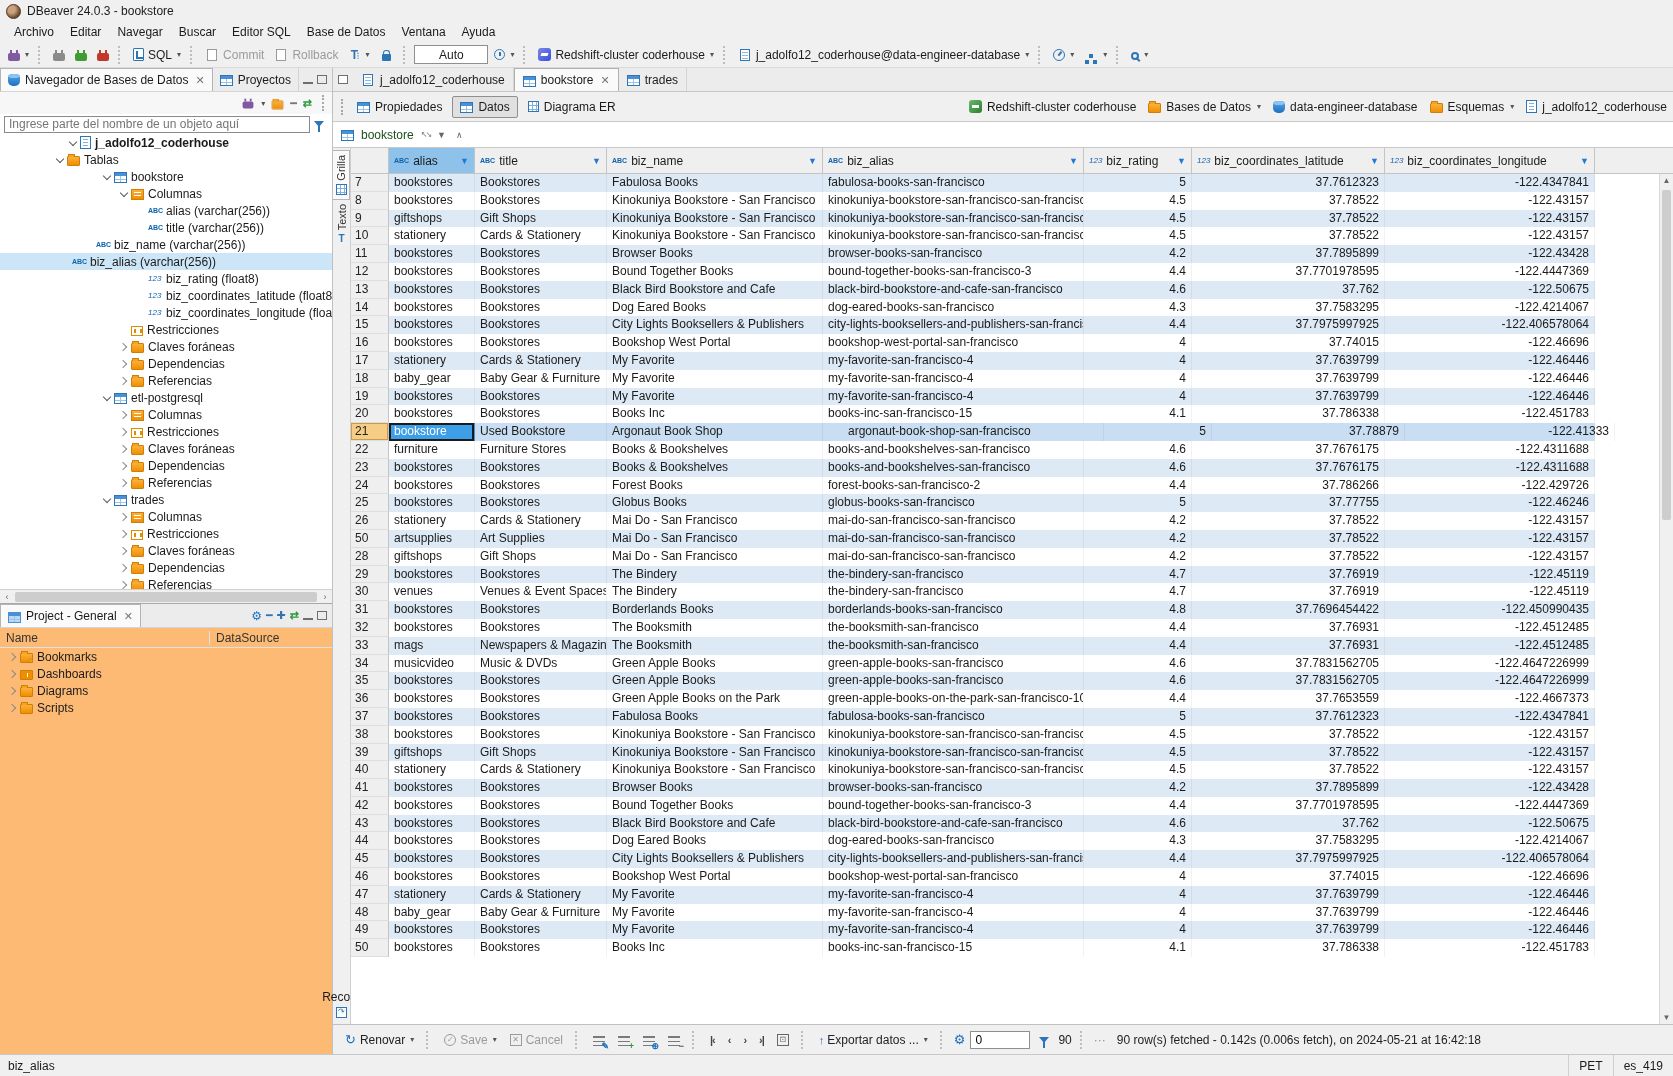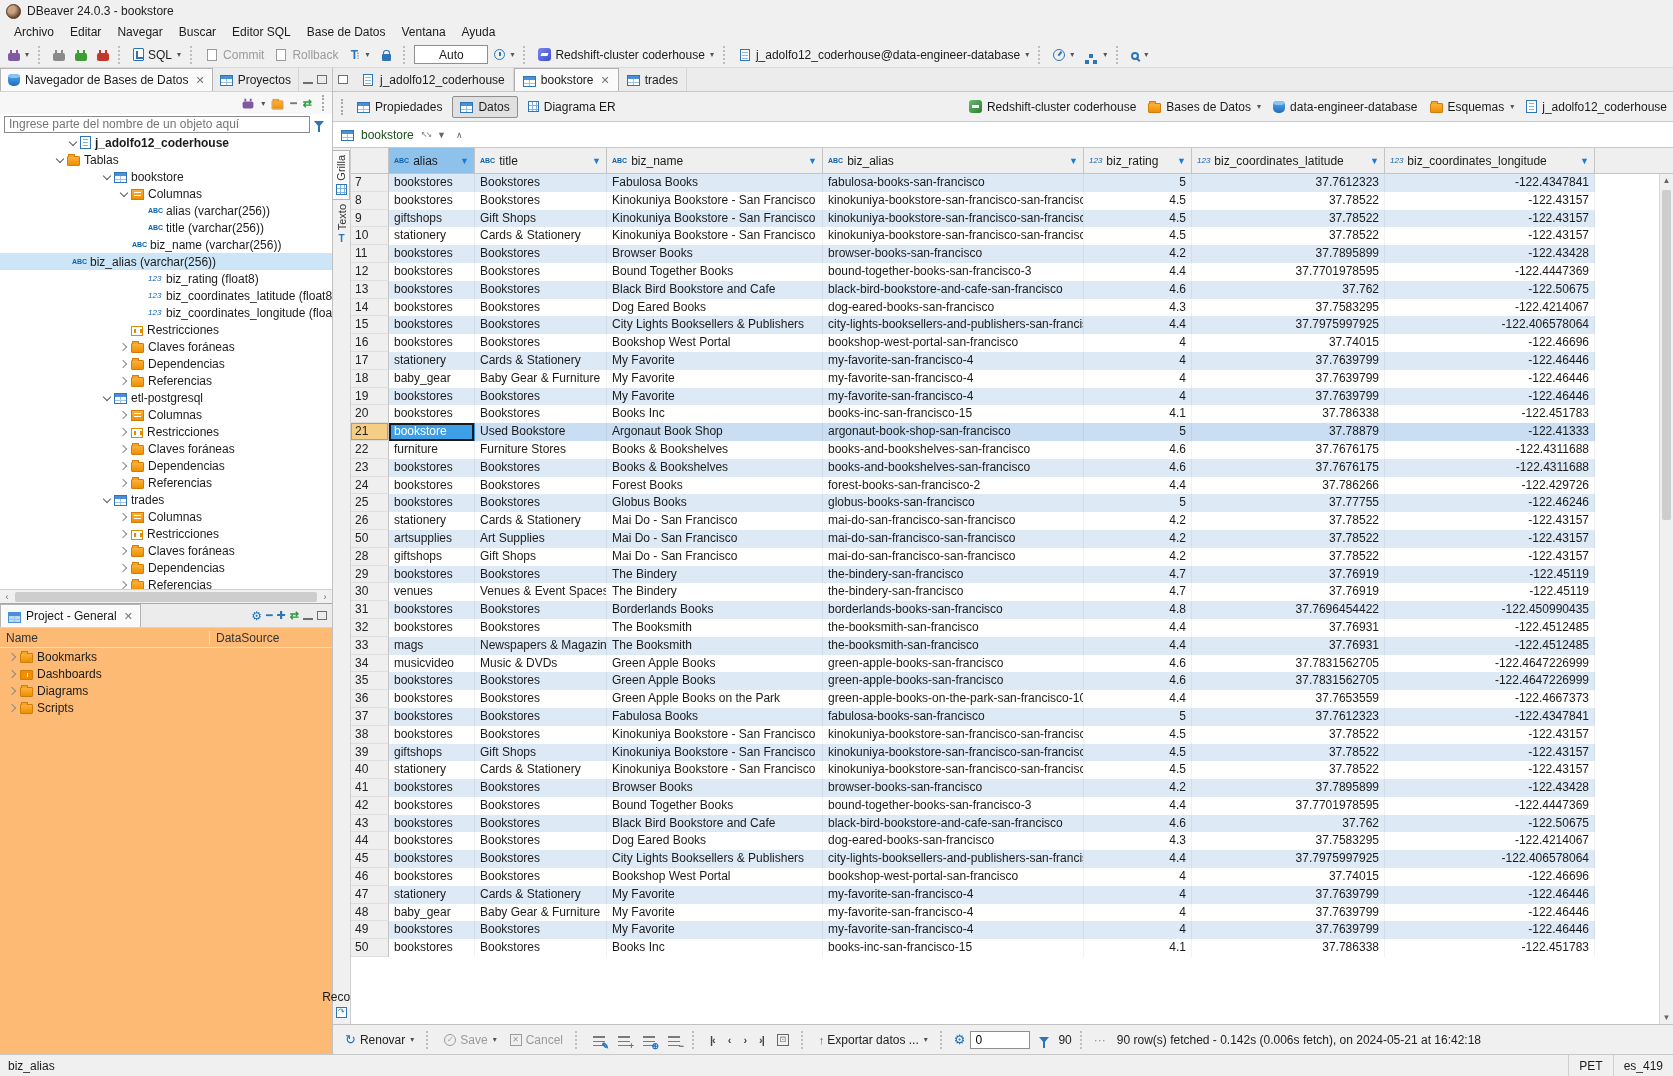--- a/index.html
+++ b/index.html
@@ -343,21 +343,21 @@
         <div class="tree-row" style="padding-left: 134px;">
           <span class="chev"></span>
           <span class="ic ic-column-text"></span>
           <span class="lbl">alias (varchar(256))</span>
         </div>
         <div class="tree-row" style="padding-left: 134px;">
           <span class="chev"></span>
           <span class="ic ic-column-text"></span>
           <span class="lbl">title (varchar(256))</span>
         </div>
-        <div class="tree-row" style="padding-left: 118px;">
+        <div class="tree-row" style="padding-left: 82px;">
           <span class="chev"></span>
           <span class="ic ic-column-text"></span>
           <span class="lbl">biz_name (varchar(256))</span>
         </div>
         <div class="tree-row selected" style="padding-left: 58px;">
           <span class="chev"></span>
           <span class="ic ic-column-text"></span>
           <span class="lbl">biz_alias (varchar(256))</span>
         </div>
         <div class="tree-row" style="padding-left: 134px;">
@@ -771,21 +771,21 @@
               <span class="g-cell" style="width: 261px;">books-inc-san-francisco-15</span>
               <span class="g-cell num" style="width: 108px;">4.1</span>
               <span class="g-cell num" style="width: 193px;">37.786338</span>
               <span class="g-cell num" style="width: 210px;">-122.451783</span>
             </div>
             <div class="g-row selrow">
               <span class="g-rownum selnum">21</span>
               <span class="g-cell selcell" style="width: 86px;">bookstore</span>
               <span class="g-cell" style="width: 132px;">Used Bookstore</span>
               <span class="g-cell" style="width: 216px;">Argonaut Book Shop</span>
-              <span class="g-cell" style="width: 261px;">argonaut-book-shop-san-francisco</span>
+              <span class="g-cell" style="width: 261px; margin-left: 20px;">argonaut-book-shop-san-francisco</span>
               <span class="g-cell num" style="width: 108px;">5</span>
               <span class="g-cell num" style="width: 193px;">37.78879</span>
               <span class="g-cell num" style="width: 210px;">-122.41333</span>
             </div>
             <div class="g-row">
               <span class="g-rownum">22</span>
               <span class="g-cell" style="width: 86px;">furniture</span>
               <span class="g-cell" style="width: 132px;">Furniture Stores</span>
               <span class="g-cell" style="width: 216px;">Books &amp; Bookshelves</span>
               <span class="g-cell" style="width: 261px;">books-and-bookshelves-san-francisco</span>

